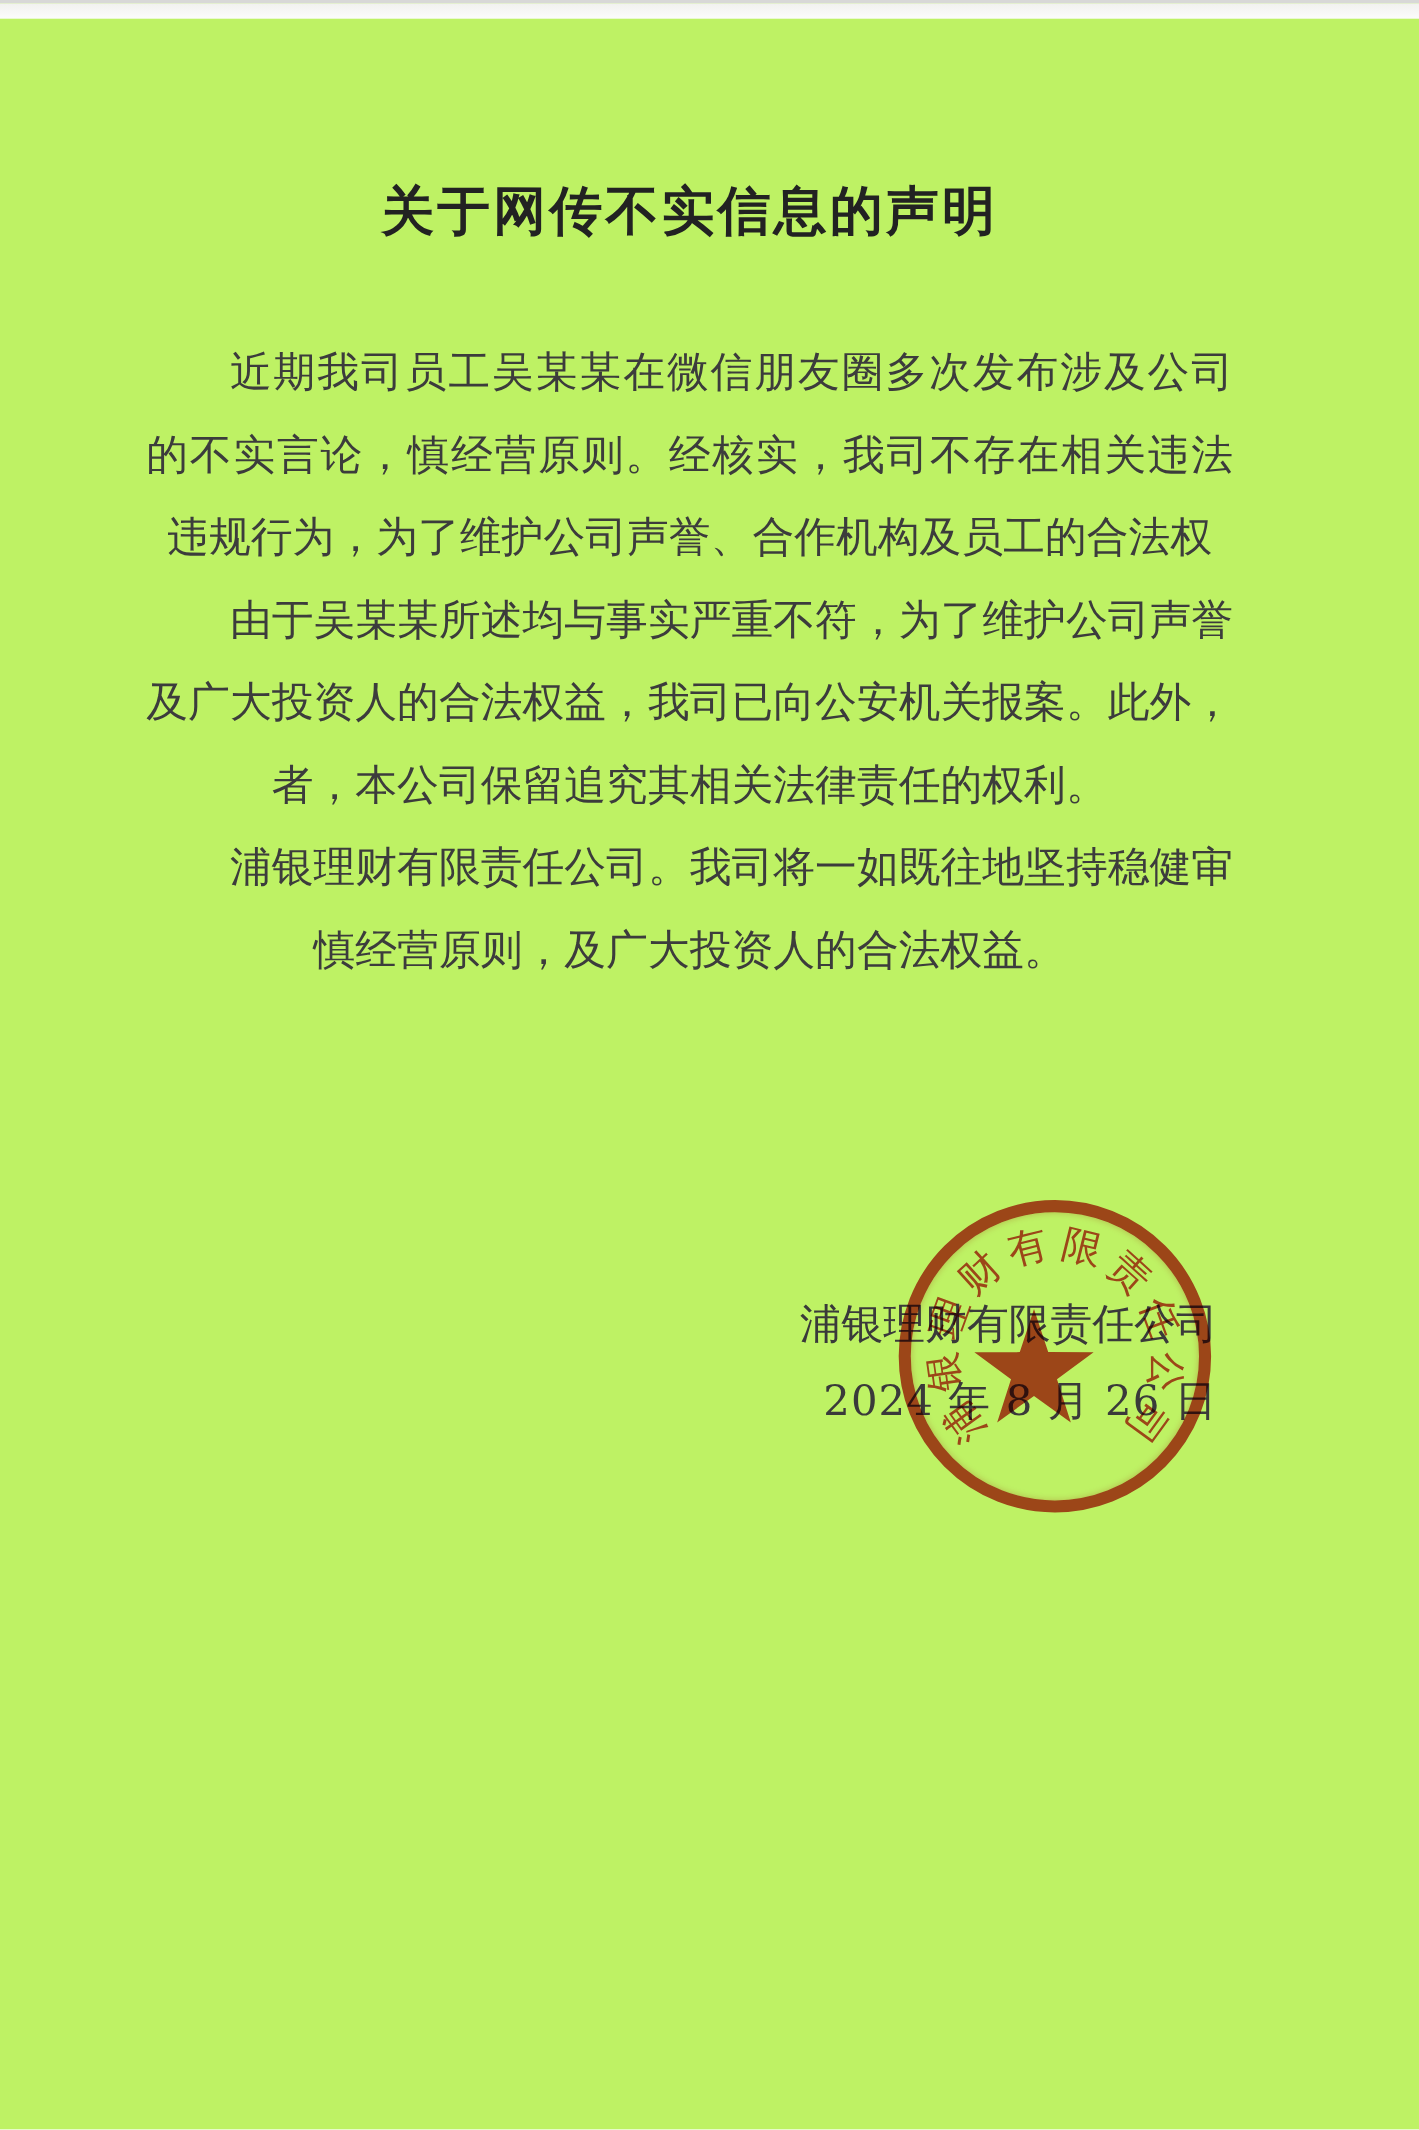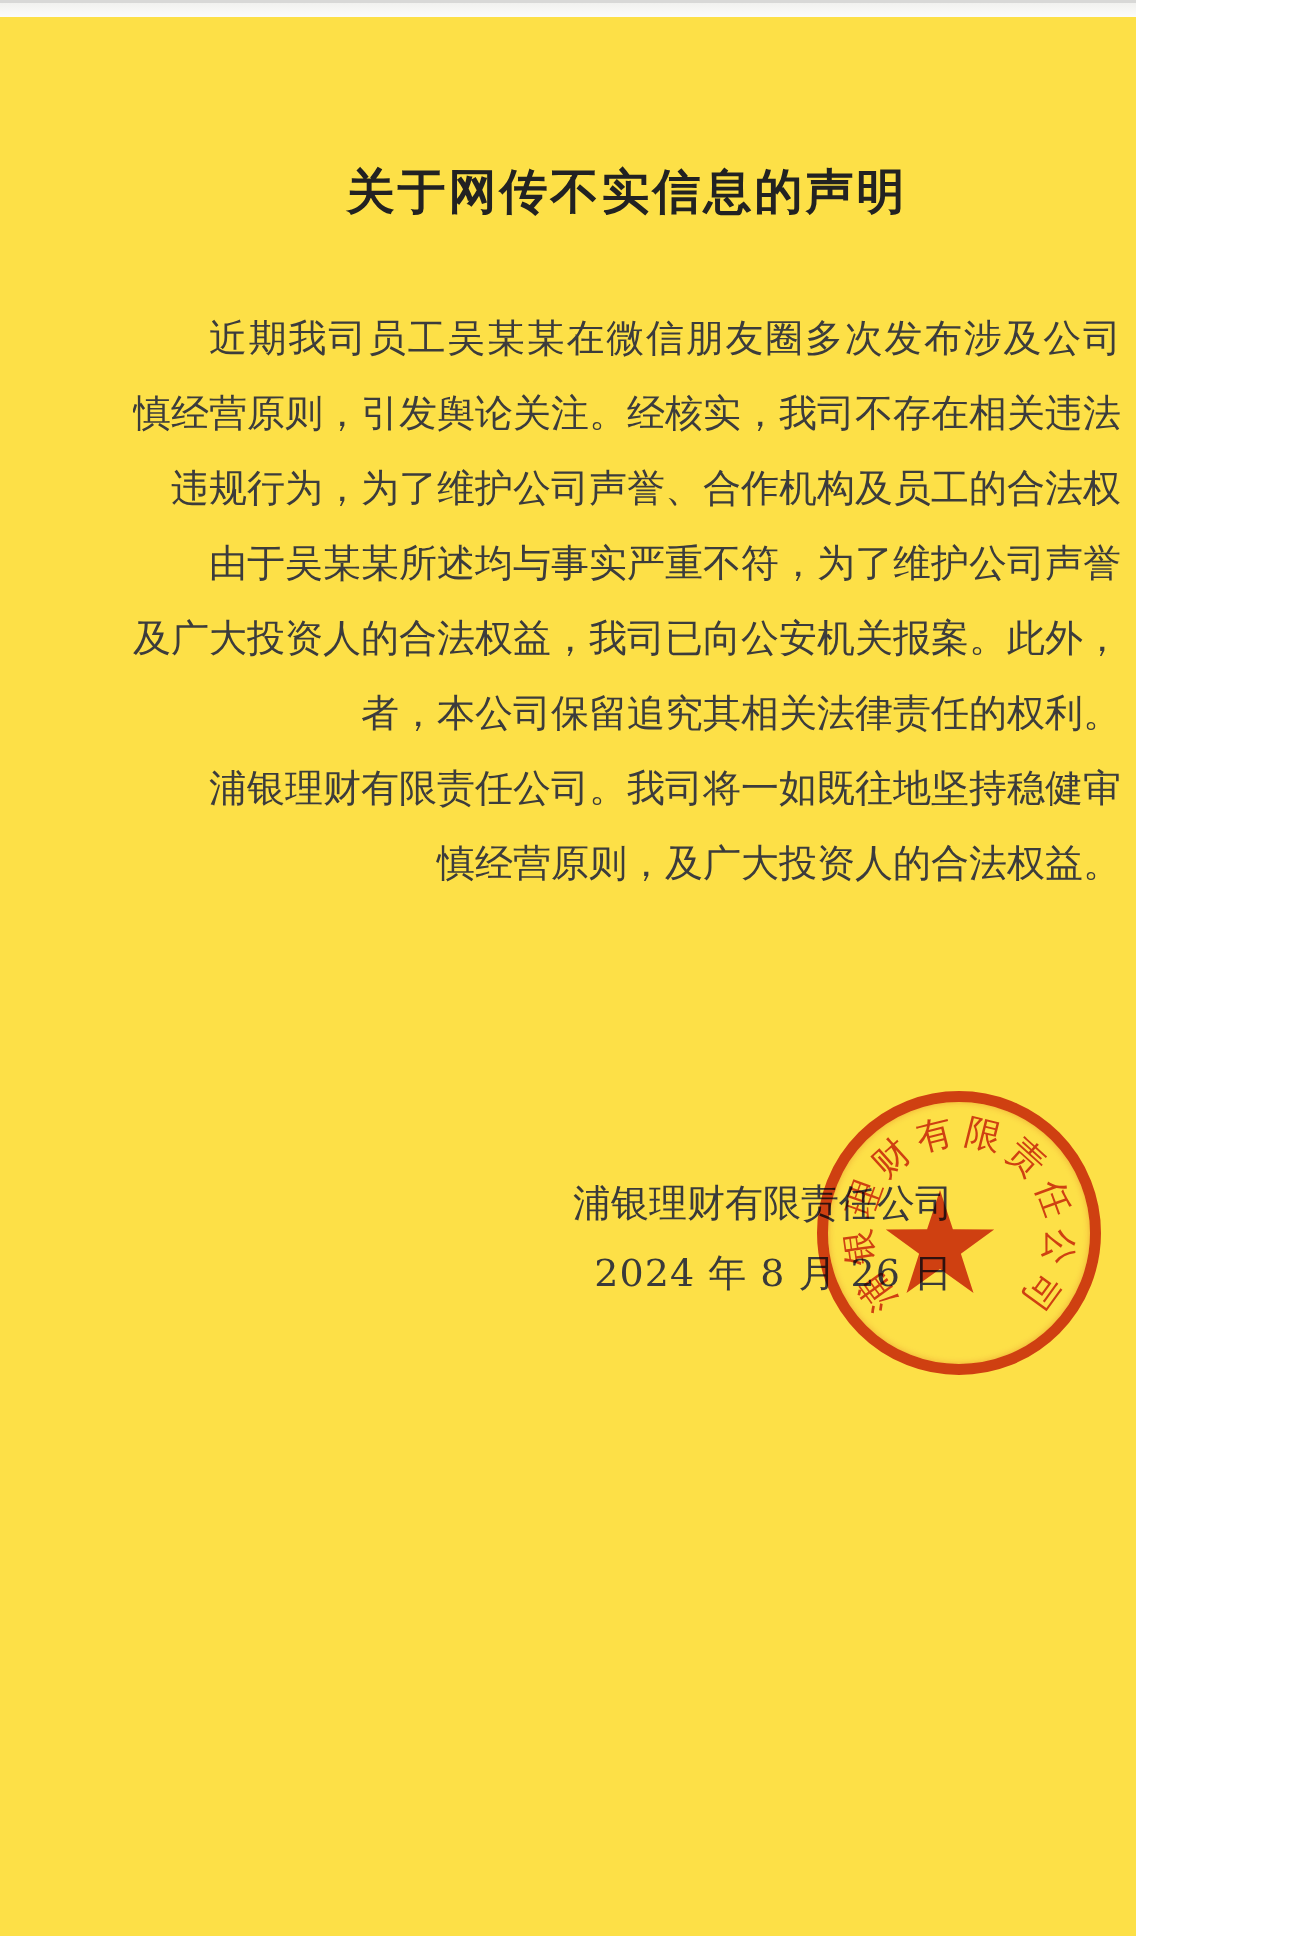--- a/index.html
+++ b/index.html
@@ -1,18 +1,18 @@
 <!DOCTYPE html>
 <html><head>
 <meta charset="utf-8">
 <style>
   html,body { margin:0; padding:0; background:#ffffff; }
   .page {
-    position:relative; width:1136px; height:1936px;
-    background:#fde047; overflow:hidden;
+    position:relative; width:1290px; height:1936px;
+    background:#bef264; overflow:hidden;
     font-family:"DejaVu Serif","Liberation Serif",serif;
   }
   .top-edge {
     position:absolute; top:0; left:0; right:0; height:3px;
     background:#d8d8d7;
   }
   .top-fade {
     position:absolute; top:3px; left:0; right:0; height:14px;
     background:linear-gradient(#f1f1ef, #fcfcfb);
   }
@@ -20,21 +20,21 @@
     position:absolute; top:160px; left:133px; width:988px;
     text-align:center; font-family:"DejaVu Sans","Liberation Sans",sans-serif;
     font-weight:700; font-size:48px; letter-spacing:3px; color:#222222;
   }
   .body-text {
     position:absolute; top:301px; left:133px; width:988px;
     font-size:38px; color:#3c3c3c;
   }
   .body-line {
     box-sizing:border-box; width:100%; height:75px; line-height:75px;
-    text-align:right; overflow:hidden;
+    text-align:center; overflow:hidden;
   }
   .body-line.stretch { text-align-last:justify; }
   .body-line.indent { padding-left:76px; }
   .sig-company {
     position:absolute; top:1182px; right:183px;
     font-size:38px; color:#3a3a3a; line-height:42px;
   }
   .sig-date {
     position:absolute; top:1252px; right:183px;
     font-size:38px; color:#3a3a3a; line-height:42px; letter-spacing:1px;
@@ -63,21 +63,21 @@
 
 <div class="page">
 
   <div class="top-edge"></div>
   <div class="top-fade"></div>
 
   <div class="title">关于网传不实信息的声明</div>
 
   <div class="body-text">
       <div class="body-line indent stretch">近期我司员工吴某某在微信朋友圈多次发布涉及公司</div>
-      <div class="body-line stretch">慎经营原则，引发舆论关注。经核实，我司不存在相关违法</div>
+      <div class="body-line stretch">的不实言论，慎经营原则。经核实，我司不存在相关违法</div>
       <div class="body-line stretch">违规行为，为了维护公司声誉、合作机构及员工的合法权益。</div>
       <div class="body-line indent stretch">由于吴某某所述均与事实严重不符，为了维护公司声誉</div>
       <div class="body-line stretch">及广大投资人的合法权益，我司已向公安机关报案。此外，</div>
       <div class="body-line">者，本公司保留追究其相关法律责任的权利。</div>
       <div class="body-line indent stretch">浦银理财有限责任公司。我司将一如既往地坚持稳健审</div>
       <div class="body-line">慎经营原则，及广大投资人的合法权益。</div>
     </div>
 
   <div class="sig-company">浦银理财有限责任公司</div>
 

